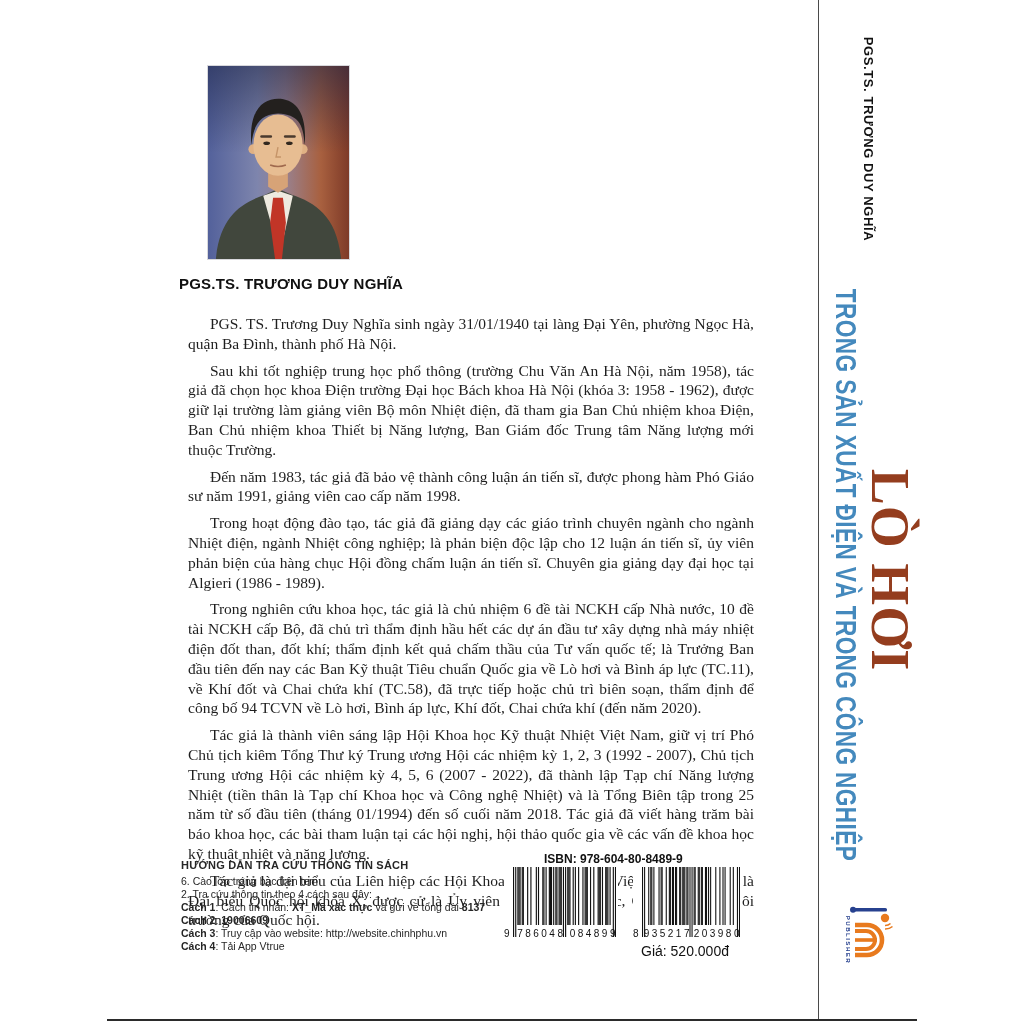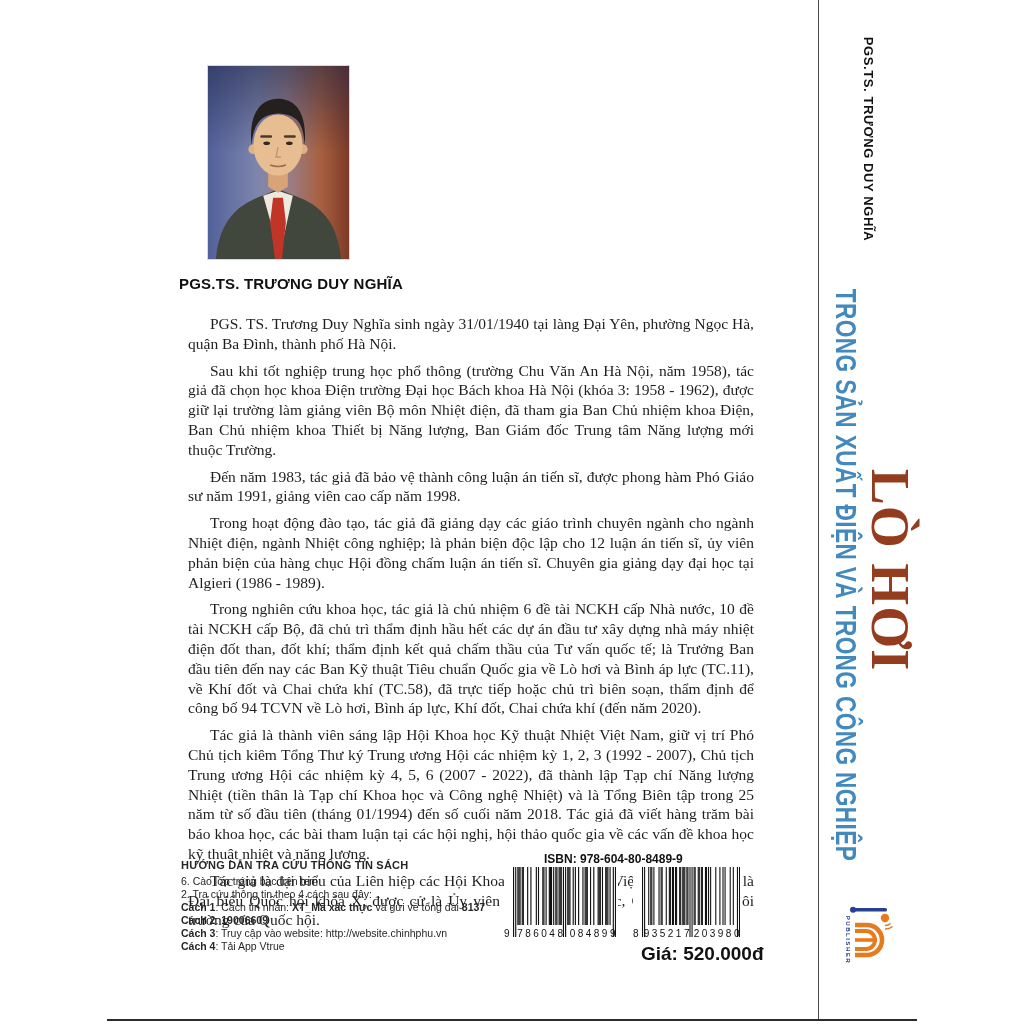--- a/index.html
+++ b/index.html
@@ -35,21 +35,21 @@
               font-weight:bold;font-size:12px;color:#111;white-space:nowrap;margin-left:44px;}
   .barcode{top:867px;height:74px;background:#fff;}
   .barcode.b1{left:504px;width:114px;}
   .barcode.b2{left:633px;width:109px;}
   .barcode svg{position:absolute;left:9px;top:0;width:calc(100% - 11px);height:72px;fill:#111;}
   .barcode .digits{position:absolute;left:0;right:0;top:58px;height:14px;display:flex;align-items:flex-end;
                    font-family:"Liberation Sans",sans-serif;font-size:10px;color:#111;}
   .barcode .d0{width:9px;}
   .barcode .dg{flex:1;text-align:right;letter-spacing:2.5px;}
   .price{left:641px;top:943px;font-family:"Liberation Sans",sans-serif;
-         font-weight:bold;font-size:19px;color:#111;white-space:nowrap;text-align:right;}
+         font-weight:normal;font-size:14px;color:#111;white-space:nowrap;text-align:right;}
 
   
   .v{position:absolute;writing-mode:vertical-rl;white-space:nowrap;}
   .spine-author{left:868px;top:139px;transform:translate(-50%,-50%);
                 font-family:"Liberation Sans",sans-serif;font-weight:bold;font-size:13px;
                 letter-spacing:.6px;color:#121212;}
   .spine-title{left:890px;top:570px;transform:translate(-50%,-50%);
                font-family:"Liberation Serif",serif;font-weight:bold;font-size:54px;
                letter-spacing:1px;}
   .spine-subtitle{left:845px;top:575px;transform:translate(-50%,-50%) scaleY(.78);

